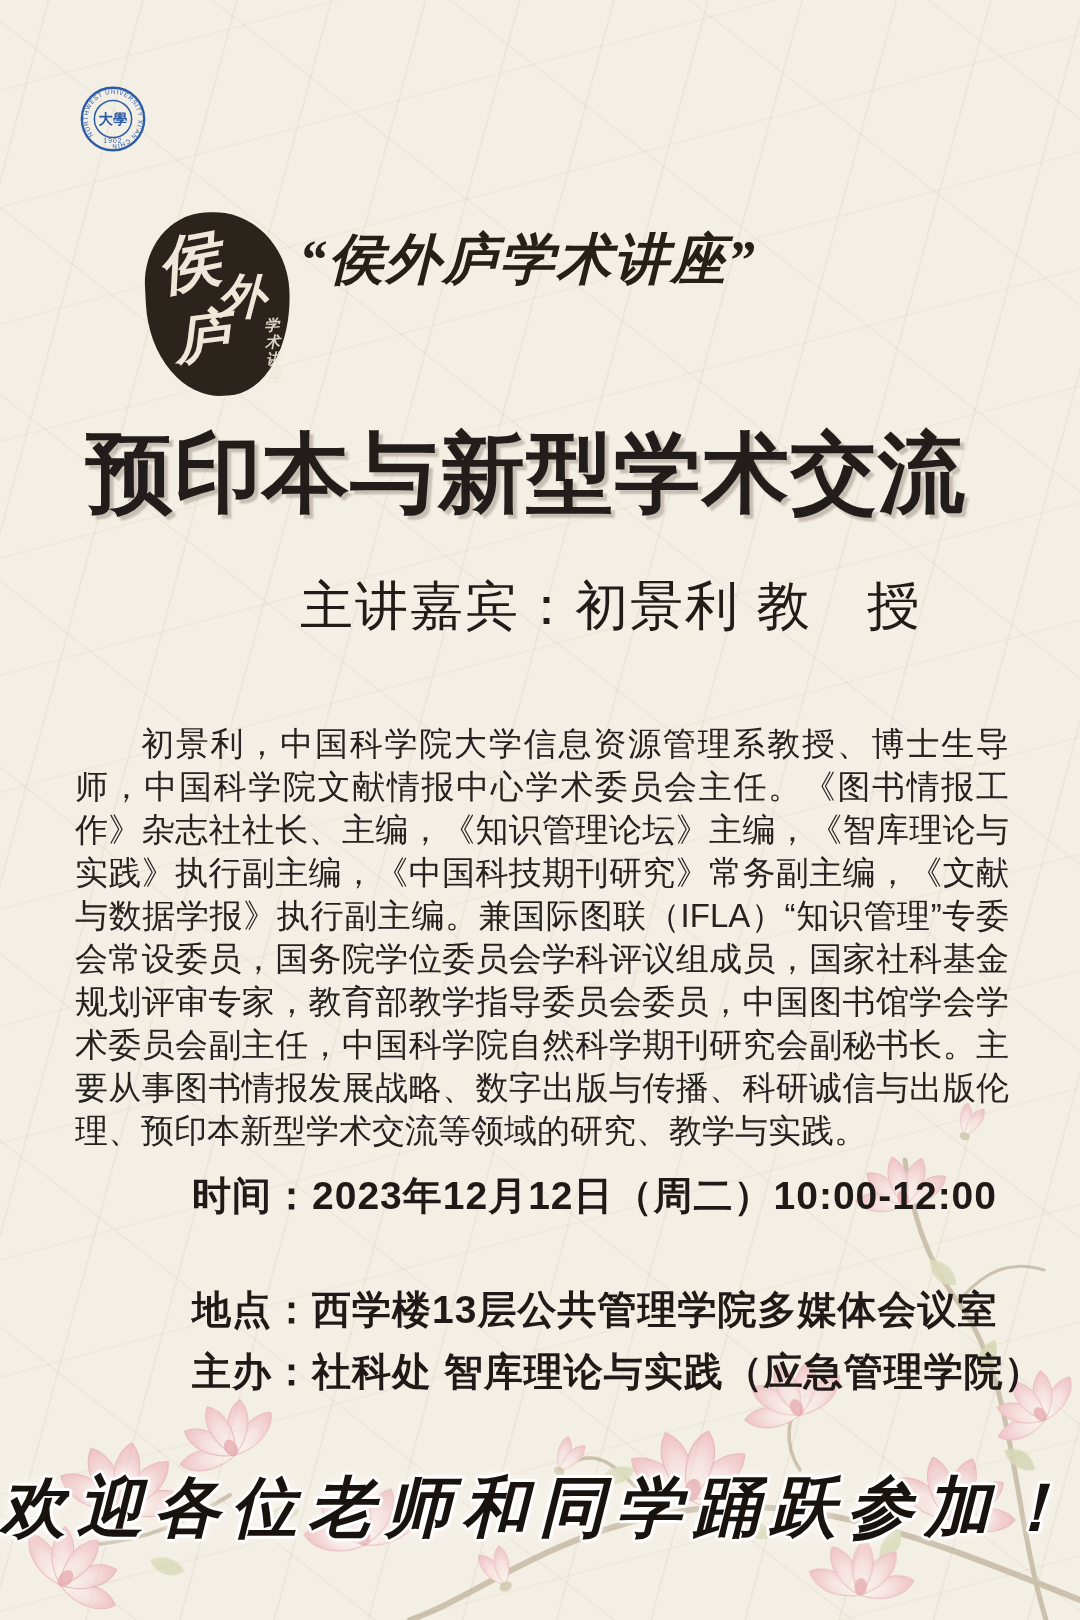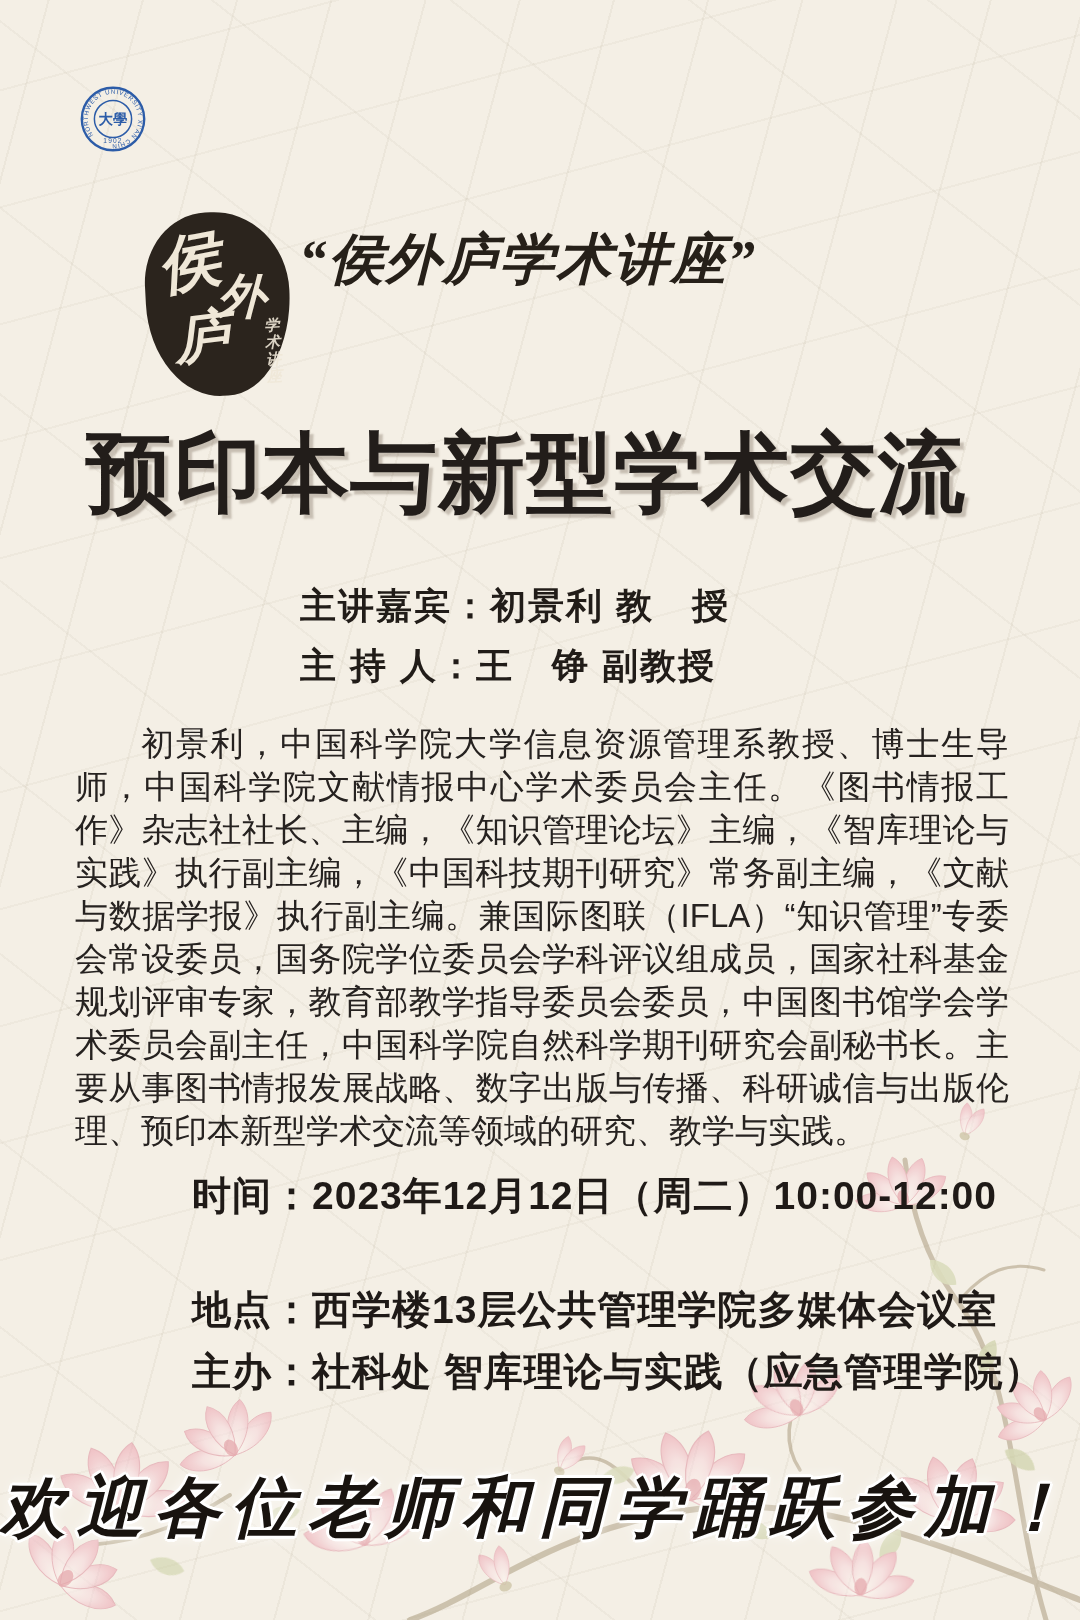--- a/index.html
+++ b/index.html
@@ -65,21 +65,21 @@
     text-align:center;
     font-family:"Liberation Serif", serif;
     font-weight:900;font-size:87px;line-height:100px;letter-spacing:1px;
     color:#221d1a;
     text-shadow:4px 4px 2px rgba(96,80,62,.30);
     white-space:nowrap;
   }
 
   
   .people{position:absolute;left:300px;top:576px;color:#211c18;}
-  .people-row{font-weight:bold;font-size:36px;line-height:60px;letter-spacing:2px;white-space:nowrap;}
+  .people-row{font-weight:normal;font-size:53px;line-height:60px;letter-spacing:2px;white-space:nowrap;}
 
   
   .bio{
     position:absolute;left:75px;top:722px;width:934px;
     font-size:33px;line-height:43px;color:#262220;
     text-align:justify;text-align-last:left;
     text-indent:2em;
   }
 
   
@@ -190,21 +190,20 @@
     </div>
 
     <div class="series">
       <div class="series-line1">“侯外庐学术讲座”</div>
     </div>
 
     <div class="main-title">预印本与新型学术交流</div>
 
     <div class="people">
       <div class="people-row"><span>主讲嘉宾：</span><span>初景利 教　授</span></div>
-      <div class="people-row"><span>主 持 人：</span><span>王　铮 副教授</span></div>
     </div>
 
     <div class="bio">初景利，中国科学院大学信息资源管理系教授、博士生导师，中国科学院文献情报中心学术委员会主任。《图书情报工作》杂志社社长、主编，《知识管理论坛》主编，《智库理论与实践》执行副主编，《中国科技期刊研究》常务副主编，《文献与数据学报》执行副主编。兼国际图联（IFLA）“知识管理”专委会常设委员，国务院学位委员会学科评议组成员，国家社科基金规划评审专家，教育部教学指导委员会委员，中国图书馆学会学术委员会副主任，中国科学院自然科学期刊研究会副秘书长。主要从事图书情报发展战略、数字出版与传播、科研诚信与出版伦理、预印本新型学术交流等领域的研究、教学与实践。</div>
 
     <div class="info-line info-time"><span>时间：</span><span>2023年12月12日（周二）10:00-12:00</span></div>
     <div class="info-line info-place"><span>地点：</span><span>西学楼13层公共管理学院多媒体会议室</span></div>
     <div class="info-line info-host"><span>主办：</span><span>社科处 智库理论与实践（应急管理学院）</span></div>
 
     <div class="footer-welcome">欢迎各位老师和同学踊跃参加！</div>
 

